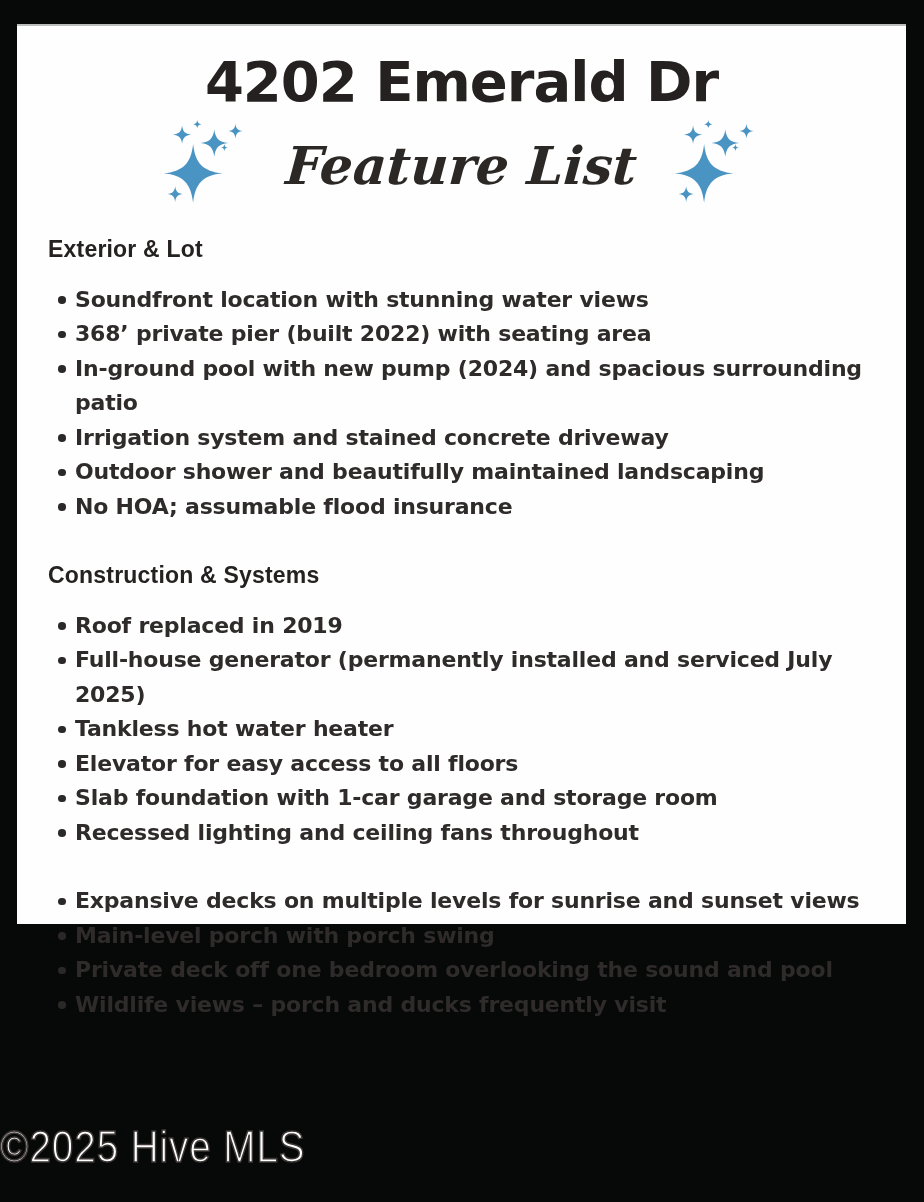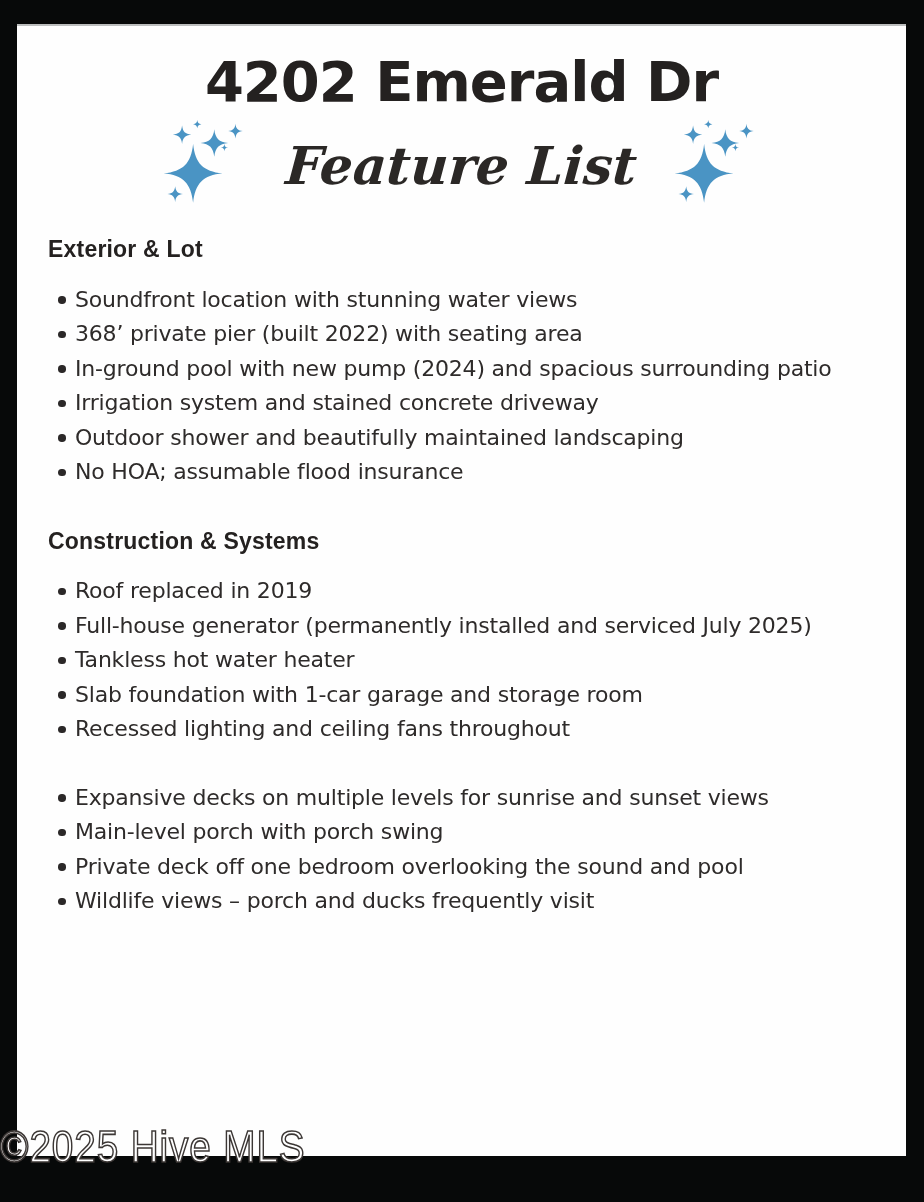--- a/index.html
+++ b/index.html
@@ -19,21 +19,21 @@
   .frame {
     position: absolute;
     inset: 0;
     background: #070909;
   }
   .page {
     position: absolute;
     left: 17px;
     top: 24px;
     width: 889px;
-    height: 1132px;
+    height: 900px;
     background: #fefefe;
     border-top: 2px solid #bcbebe;
     box-sizing: border-box;
     padding: 0 15px;
   }
   .page-title {
     margin: 26px 0 0 0;
     text-align: center;
     font-family: "DejaVu Sans", sans-serif;
     font-weight: bold;
@@ -74,20 +74,21 @@
     font-weight: bold;
     font-size: 23px;
     line-height: 34.5px;
     letter-spacing: 0.2px;
     color: var(--ink-strong);
   }
   .feature-list {
     margin: 0;
     padding: 0 28px 0 43px;
     list-style: none;
+    font-weight: bold;
   }
   .feature-item {
     position: relative;
     font-family: "DejaVu Sans", sans-serif;
     font-size: 22px;
     line-height: 34.5px;
     letter-spacing: -0.2px;
     color: var(--ink);
   }
   .feature-item::before {
@@ -167,20 +168,21 @@
             <li class="feature-item">No HOA; assumable flood insurance</li>
           </ul>
   </section>
 
   <section class="feature-section">
     <h2 class="section-heading">Construction &amp; Systems</h2>
     <ul class="feature-list">
             <li class="feature-item">Roof replaced in 2019</li>
             <li class="feature-item">Full-house generator (permanently installed and serviced July 2025)</li>
             <li class="feature-item">Tankless hot water heater</li>
+            <li class="feature-item">Elevator for easy access to all floors</li>
             <li class="feature-item">Slab foundation with 1-car garage and storage room</li>
             <li class="feature-item">Recessed lighting and ceiling fans throughout</li>
           </ul>
   </section>
 
   <section class="feature-section">
     <ul class="feature-list">
             <li class="feature-item">Expansive decks on multiple levels for sunrise and sunset views</li>
             <li class="feature-item">Main-level porch with porch swing</li>
             <li class="feature-item">Private deck off one bedroom overlooking the sound and pool</li>

